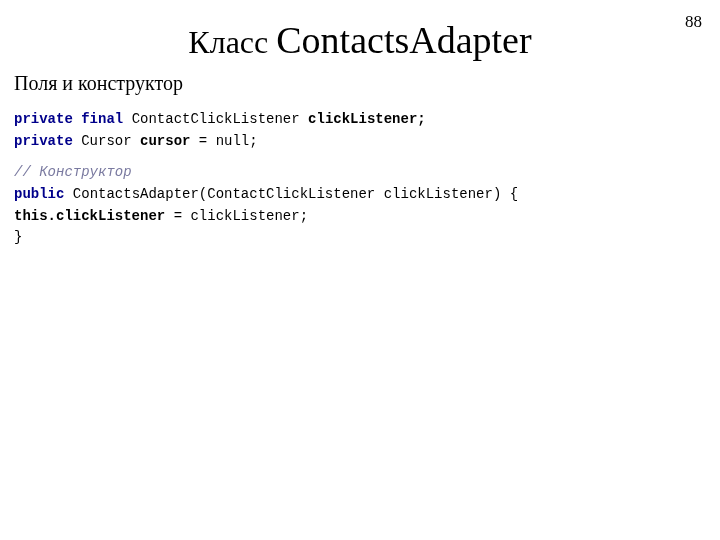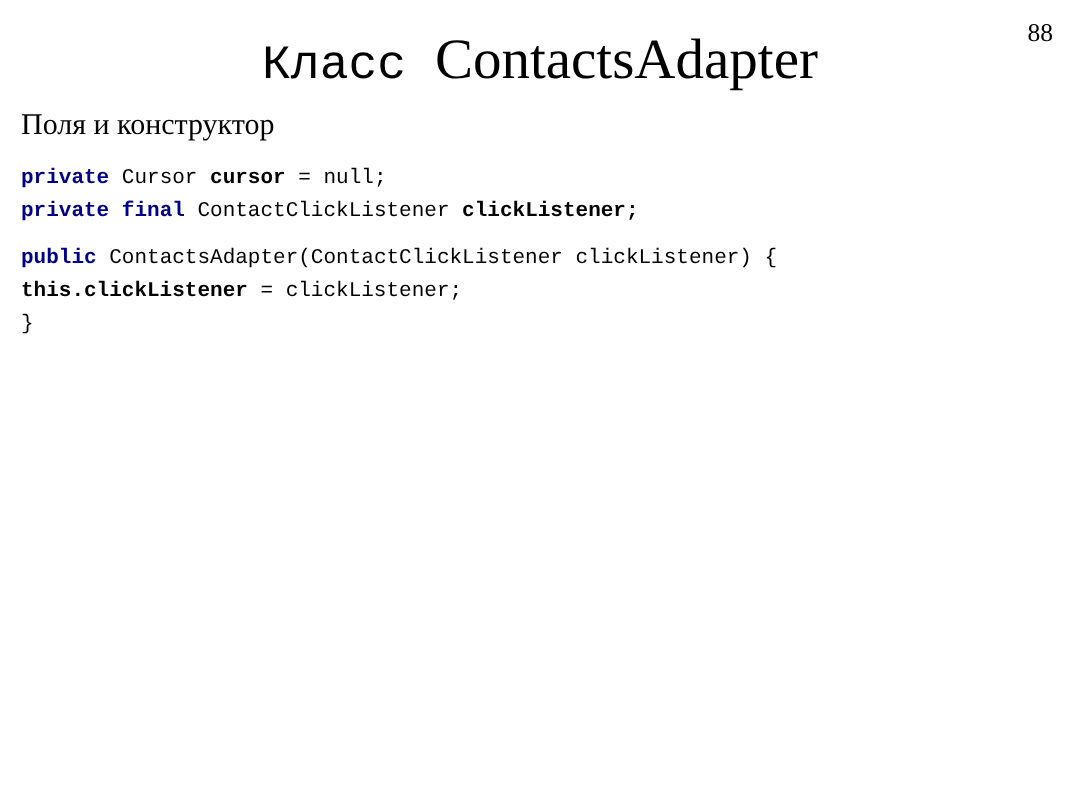--- a/index.html
+++ b/index.html
@@ -1,19 +1,18 @@
 <!DOCTYPE html>
 <html><head>
   <meta charset="utf-8">
   <style>
     * {
       margin: 0;
       padding: 0;
       box-sizing: border-box;
-      font-family: Liberation Mono, monospace;
     }
 
     body {
       width: 720px;
       height: 540px;
       background: #ffffff;
       font-family: 'Times New Roman', Times, serif;
       position: relative;
       overflow: hidden;
     }
@@ -87,28 +86,29 @@
 <div class="page-number">88</div>
 
 <h1 class="main-title">
   <span>Класс </span><span class="code-title">ContactsAdapter</span>
 </h1>
 
 <div class="section-title">Поля и конструктор</div>
 
 <div class="code-block">
   <div class="normal">
-    <span class="keyword">private</span><span> Cursor </span><span class="bold-var">cursor</span><span> = null;</span>
+    <span class="keyword">private</span><span class="keyword"> final</span><span> ContactClickListener </span><span class="bold-var">clickListener;</span>
   </div>
   <div class="normal">
-    <span class="keyword">private</span><span class="keyword"> final</span><span> ContactClickListener </span><span class="bold-var">clickListener;</span>
+    <span class="keyword">private</span><span> Cursor </span><span class="bold-var">cursor</span><span> = null;</span>
   </div>
 
   <div class="spacer"></div>
 
+  <div class="comment">// Конструктор</div>
   <div class="normal">
     <span class="keyword">public</span><span> ContactsAdapter(ContactClickListener clickListener) {</span>
   </div>
   <div class="normal">
     <span class="bold-var">    this.clickListener</span><span> = clickListener;</span>
   </div>
   <div class="normal">}</div>
 </div>
 
 </body></html>

